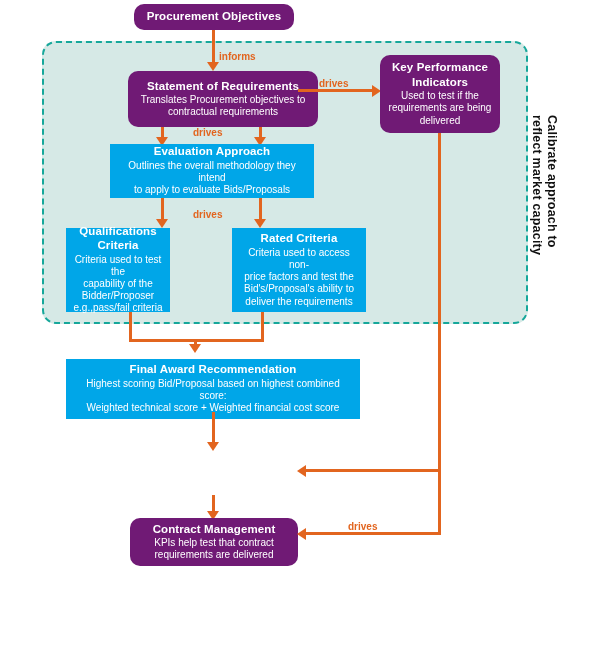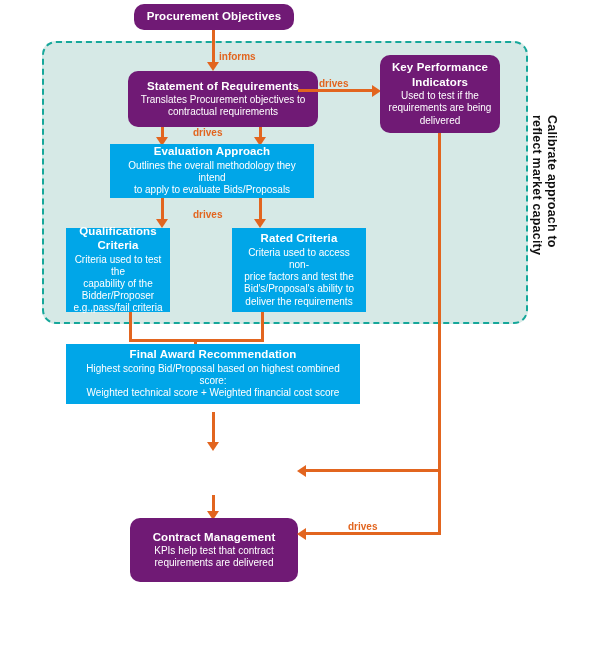--- a/index.html
+++ b/index.html
@@ -174,34 +174,34 @@
     <div class="desc">Bid's/Proposal's ability to</div>
     <div class="desc">deliver the requirements</div>
   </div>
 
   <div class="ln vline" style="left:129px; top:312px; width:3px; height:30px;"></div>
   <div class="ln vline" style="left:261px; top:312px; width:3px; height:30px;"></div>
   <div class="ln hline" style="left:129px; top:339px; width:135px; height:3px;"></div>
   <div class="ln vline" style="left:194px; top:339px; width:3px; height:8px;"></div>
   <div class="arrow down" style="left:189px; top:344px;"></div>
 
-  <div class="node blue" style="left:66px; top:344px; width:294px; height:60px;">
+  <div class="node blue" style="left:66px; top:359px; width:294px; height:60px;">
     <div class="title">Final Award Recommendation</div>
     <div class="desc">Highest scoring Bid/Proposal based on highest combined score:</div>
     <div class="desc">Weighted technical score + Weighted financial cost score</div>
   </div>
 
   <div class="ln vline" style="left:212px; top:412px; width:3px; height:33px;"></div>
   <div class="arrow down" style="left:207px; top:442px;"></div>
 
 
   <div class="ln vline" style="left:212px; top:495px; width:3px; height:20px;"></div>
   <div class="arrow down" style="left:207px; top:511px;"></div>
 
-  <div class="node teal" style="left:130px; top:518px; width:168px; height:64px;">
+  <div class="node teal" style="left:130px; top:518px; width:168px; height:48px;">
     <div class="title">Contract Management</div>
     <div class="desc">KPIs help test that contract</div>
     <div class="desc">requirements are delivered</div>
   </div>
 
   <div class="ln vline" style="left:438px; top:133px; width:3px; height:402px;"></div>
 
   <div class="ln hline" style="left:306px; top:469px; width:135px; height:3px;"></div>
   <div class="arrow left" style="left:297px; top:465px;"></div>
 

